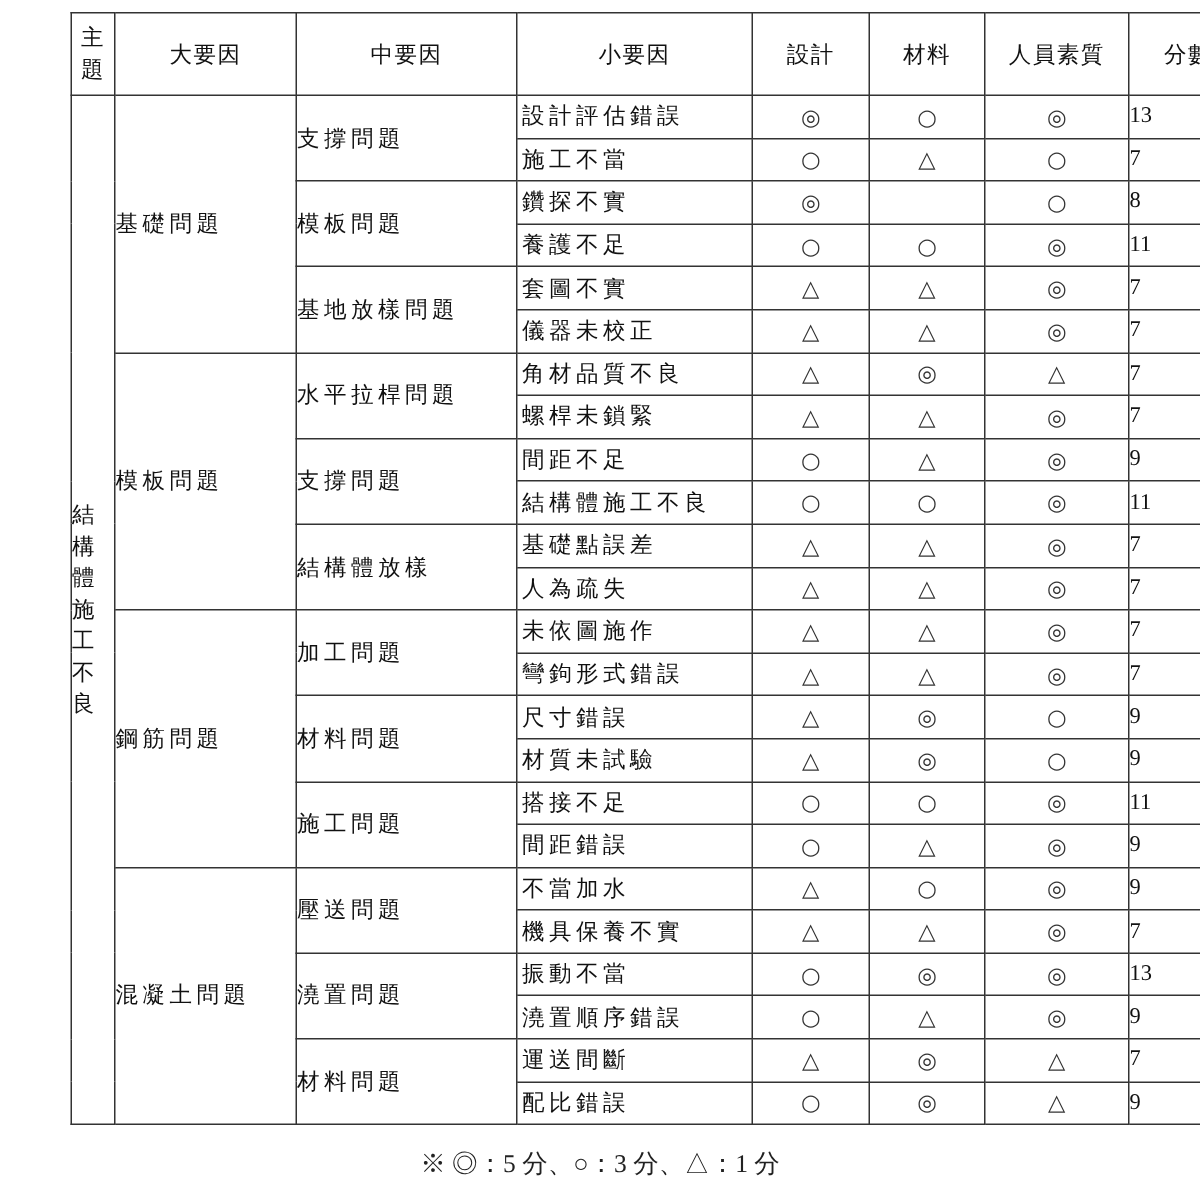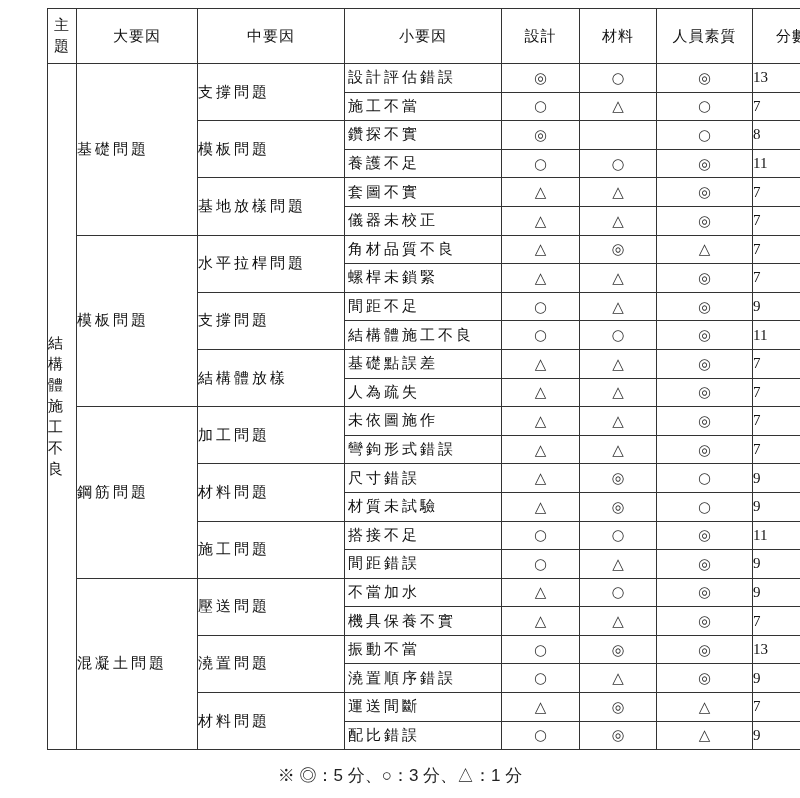--- a/index.html
+++ b/index.html
@@ -10,21 +10,21 @@
   table.fish td, table.fish th { border:1px solid #333; padding:0; font-weight:normal; }
   table.fish th { height:54px; font-size:15px; text-align:center; vertical-align:middle; letter-spacing:1px; }
   table.fish td { height:27.6px; font-size:15px; vertical-align:middle; }
   .topic { line-height:21px; font-size:15px; }
   .vert { display:inline-block; width:16px; word-break:break-all; white-space:normal; line-height:21px; }
   .minor { padding-left:3px !important; letter-spacing:3px; white-space:nowrap; overflow:hidden; }
   .mark { font-family:"DejaVu Sans", sans-serif; font-size:17px; color:#333; text-align:center; }
   .score { font-family:Liberation Serif, serif; font-size:18px; text-align:left; }
   .grp { letter-spacing:3px; text-align:left; }
   .legend { position:absolute; left:0; width:800px; top:764px; text-align:center;
-            font-family:Liberation Sans, sans-serif; font-size:17px; color:#222; }
+            font-family:Liberation Serif, serif; font-size:17px; color:#222; }
 </style>
 </head>
 <body>
 
 <table class="fish">
   <colgroup>
     <col style="width:29px">
     <col style="width:121px">
     <col style="width:147px">
     <col style="width:157px">

